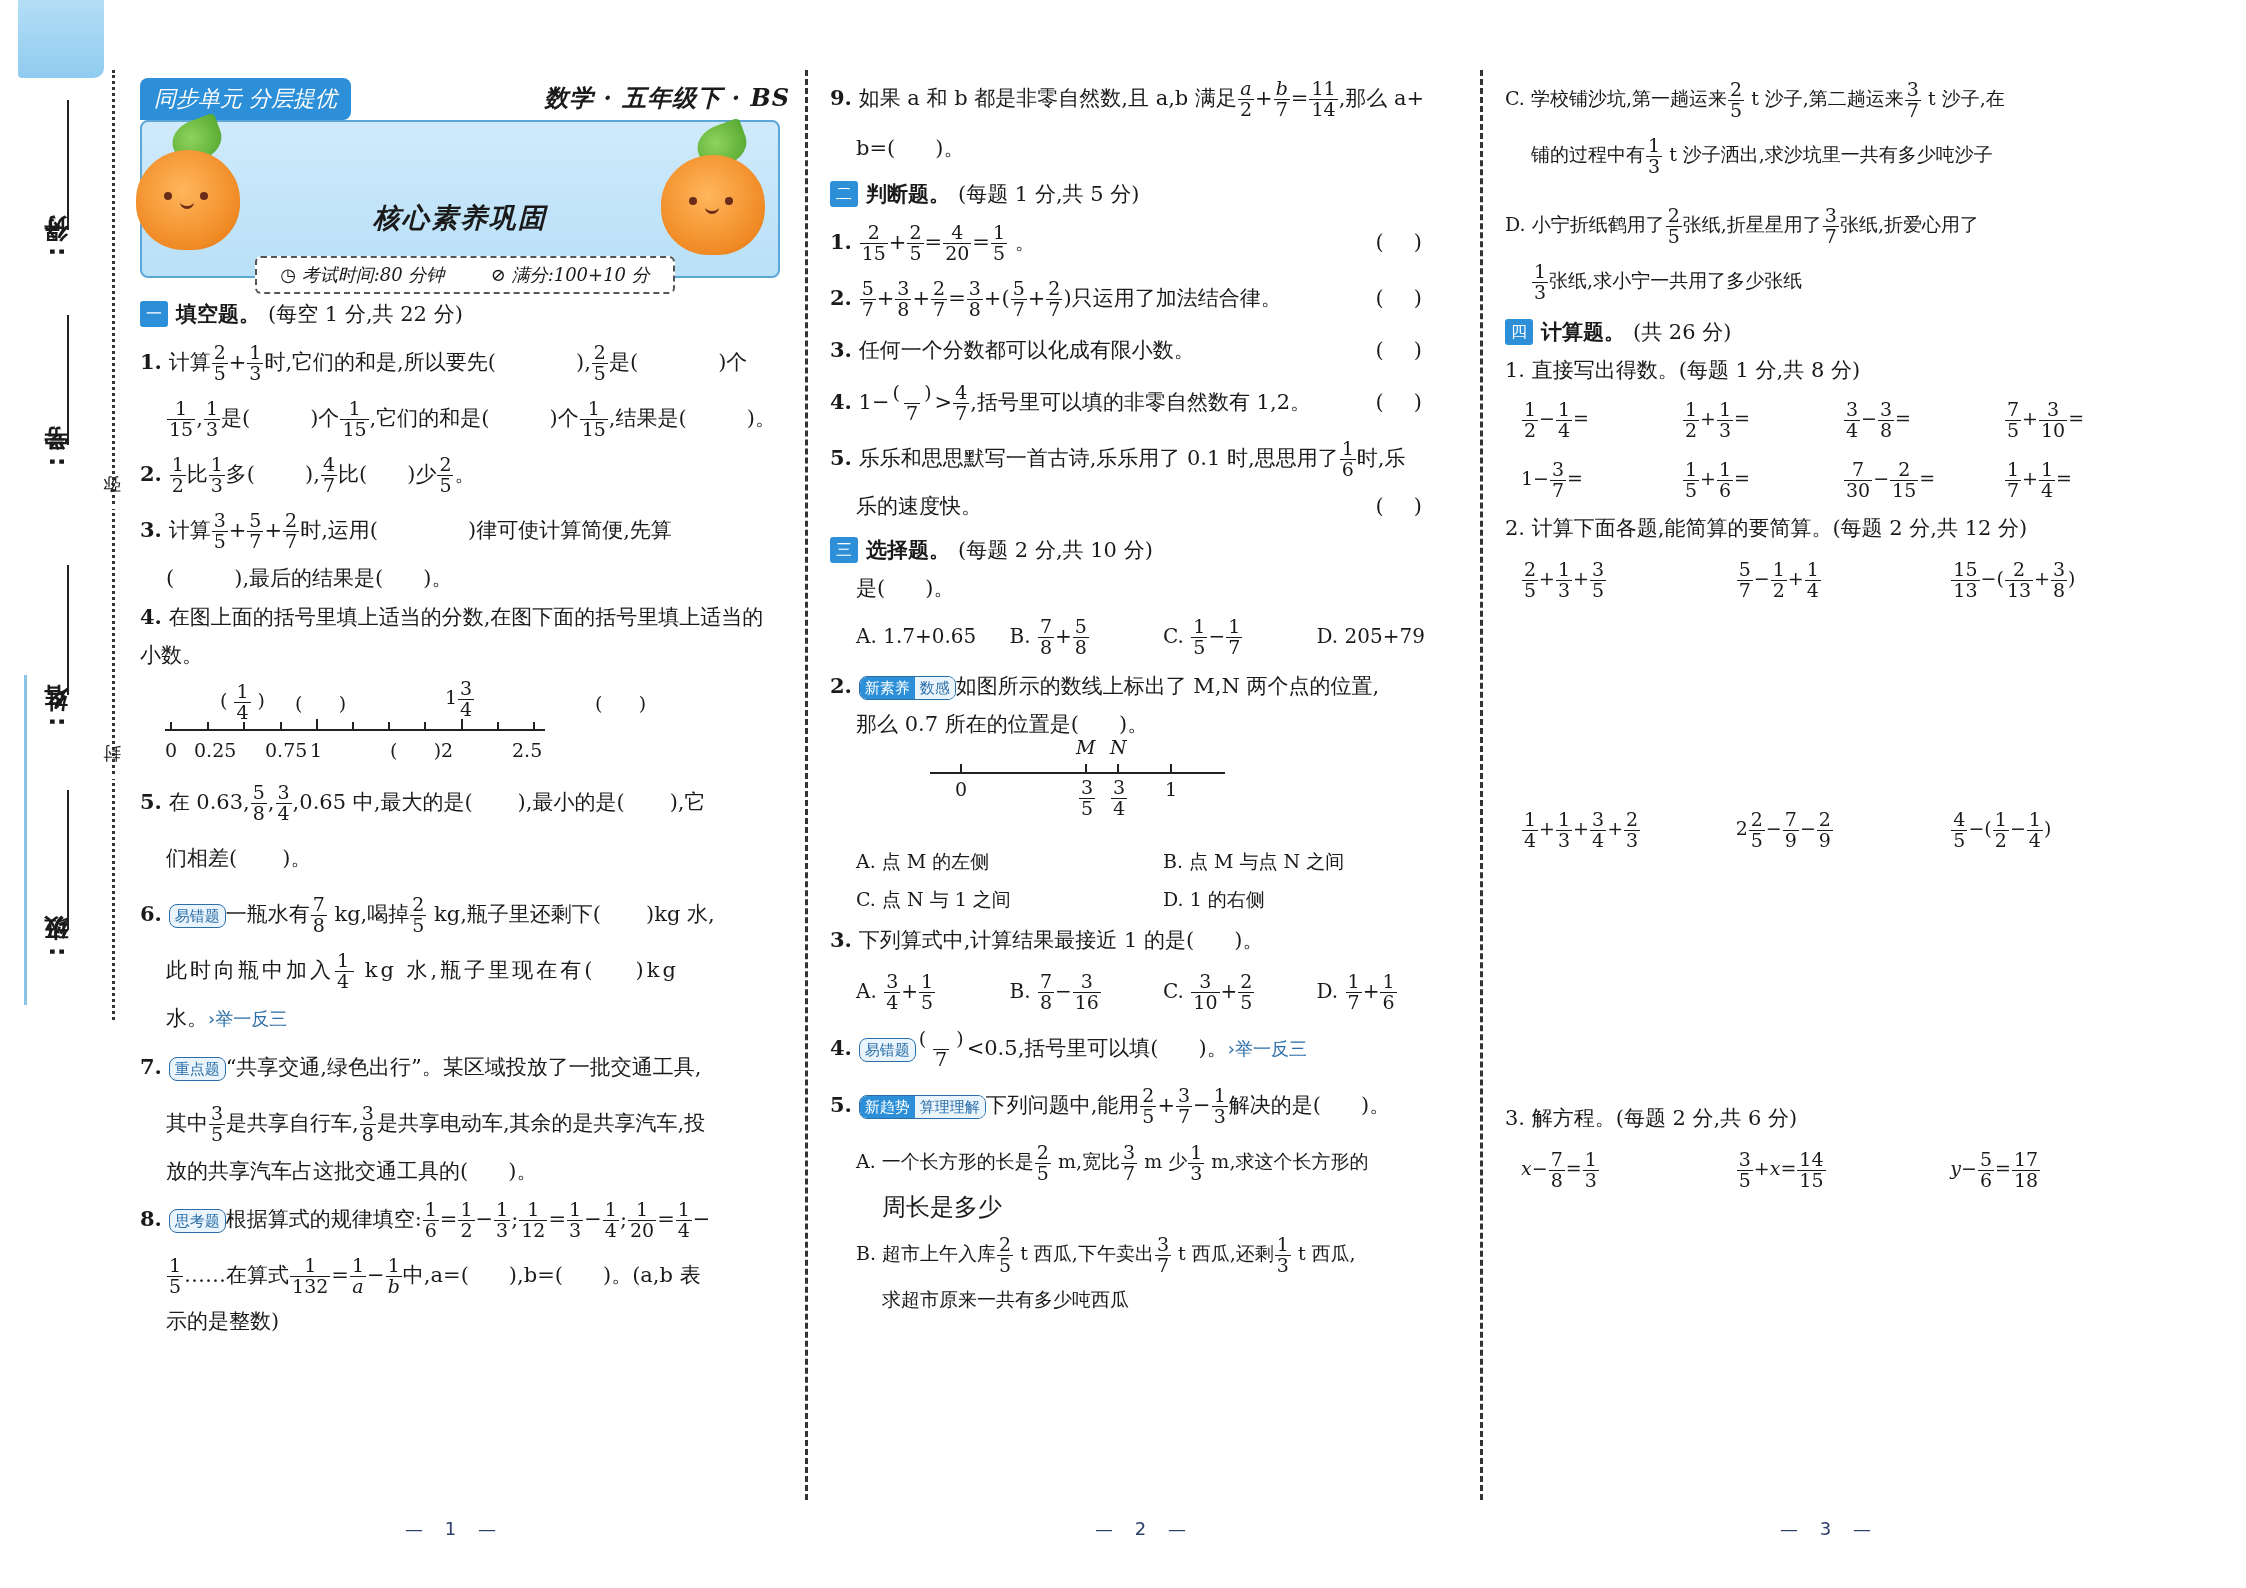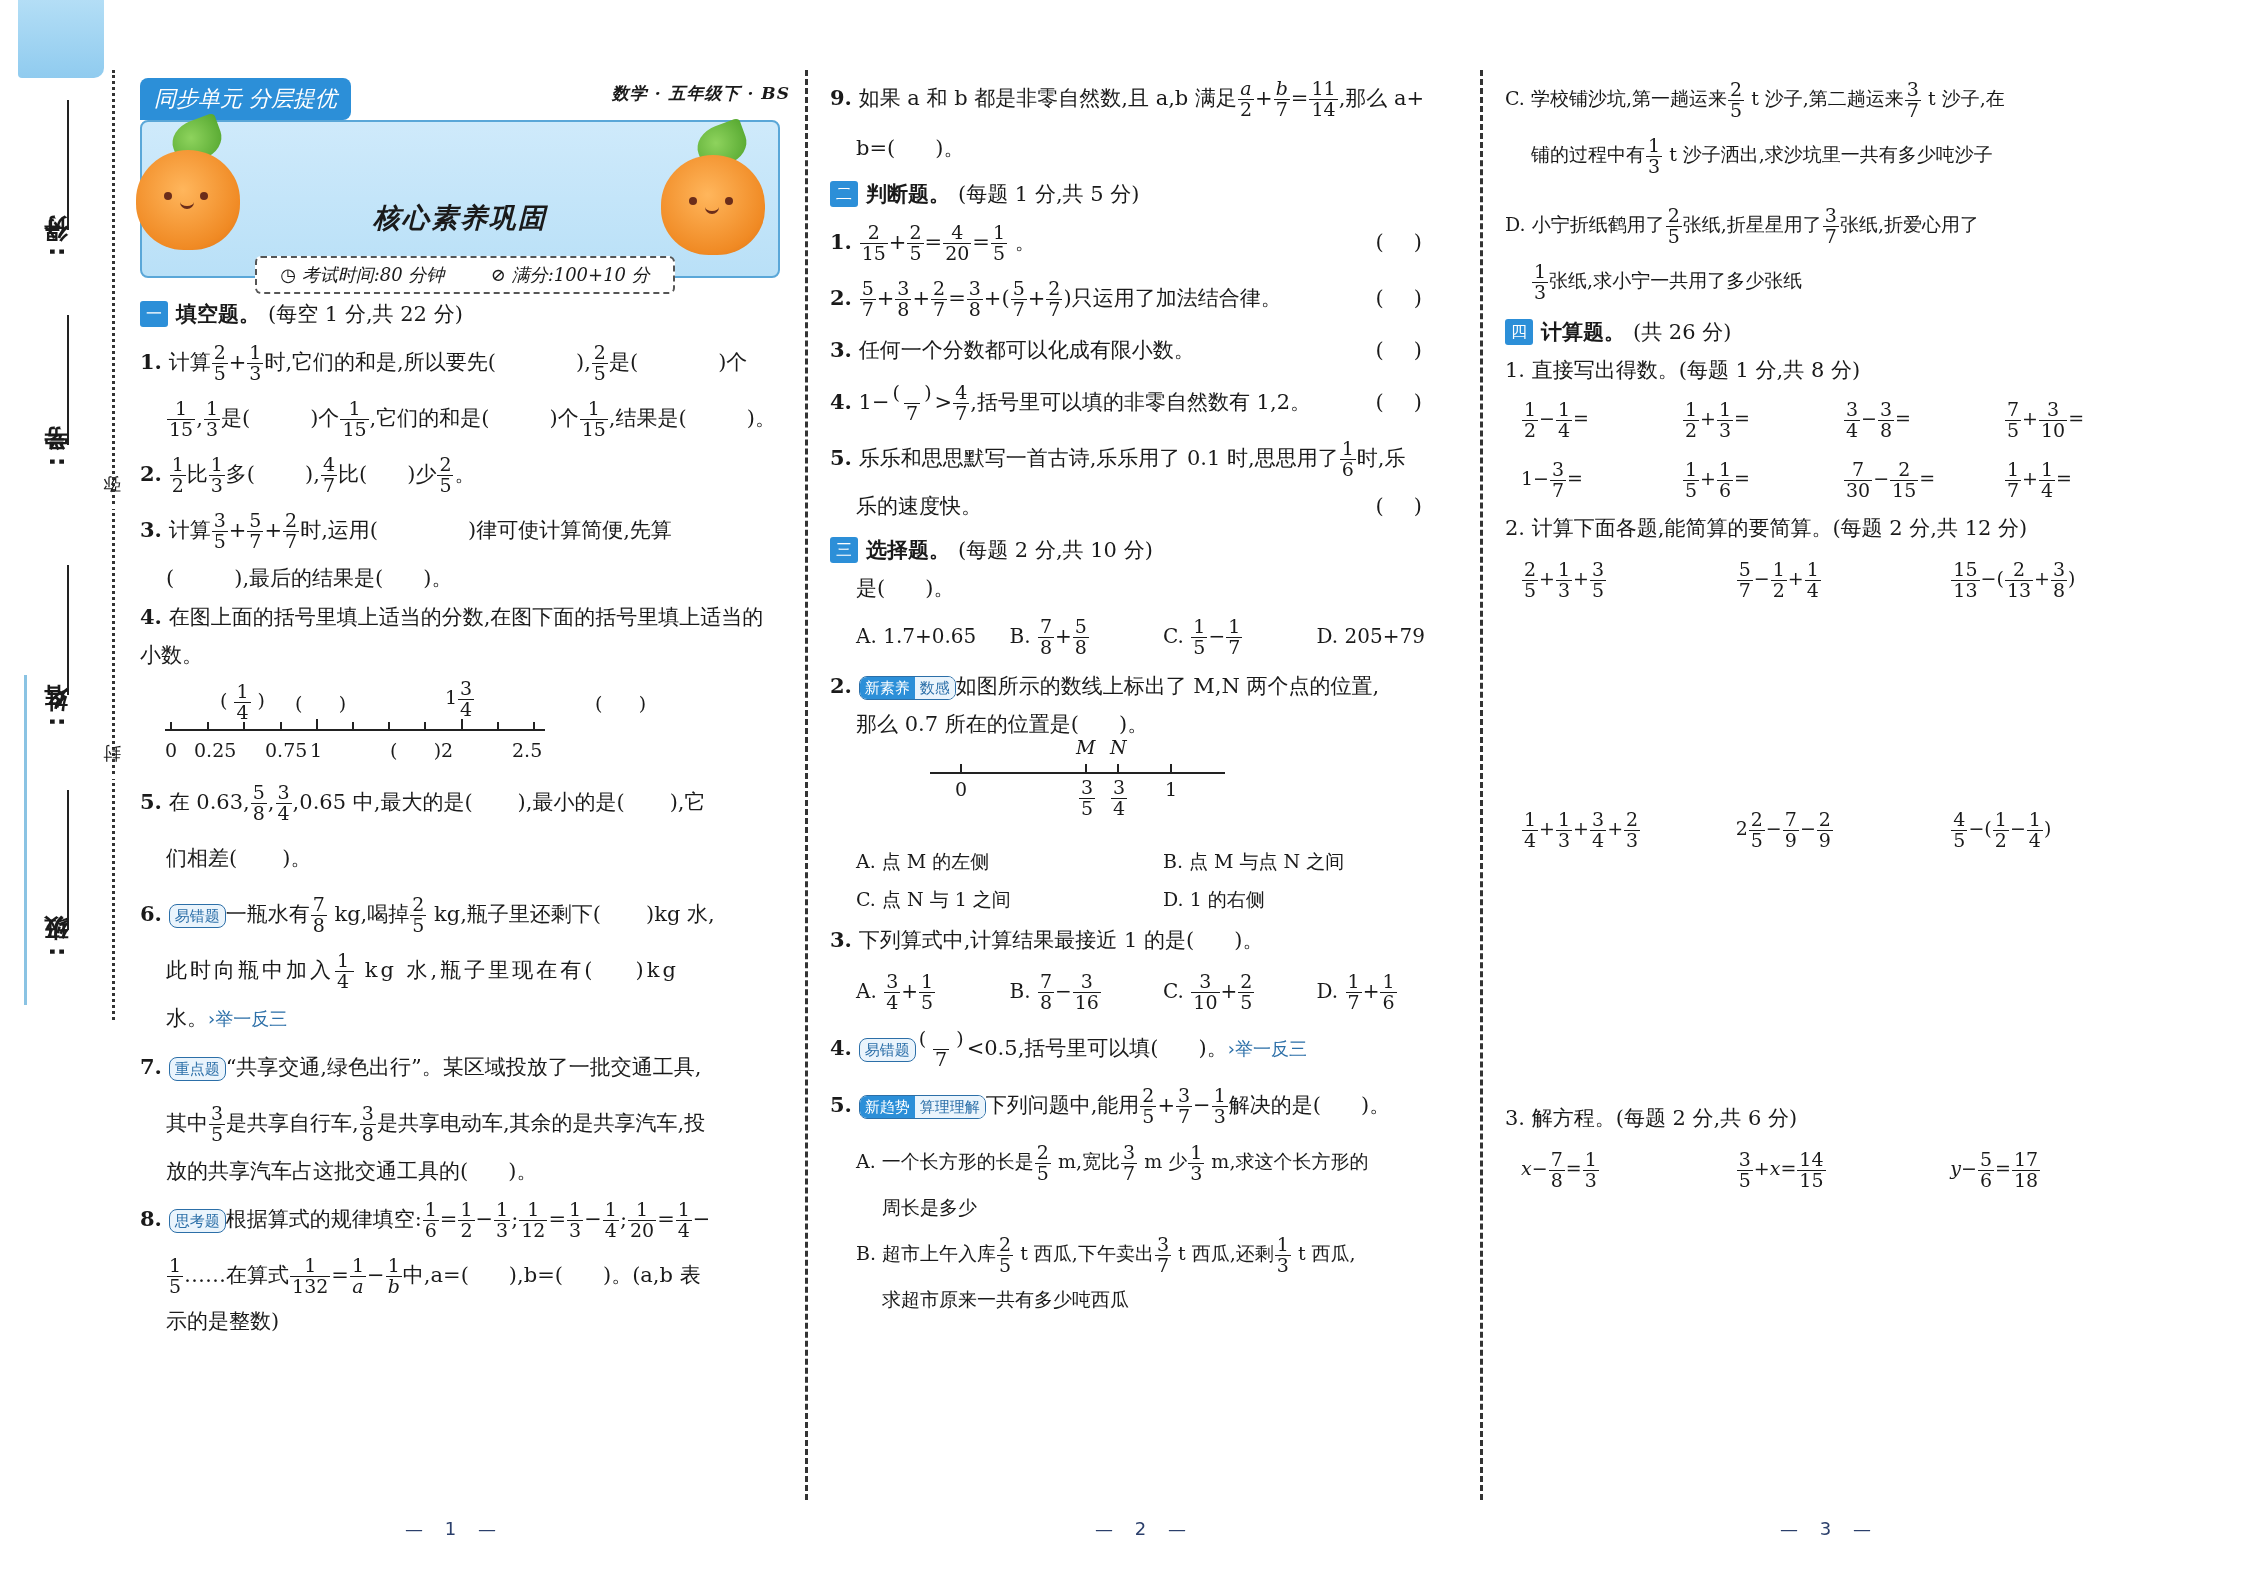--- a/index.html
+++ b/index.html
@@ -21,21 +21,21 @@
   .col { position: absolute; top: 70px; }
   .col1 { left: 140px; width: 650px; }
   .col2 { left: 830px; width: 640px; }
   .col3 { left: 1505px; width: 660px; }
   .divider { position: absolute; top: 70px; height: 1430px; border-left: 3px dashed #333; }
 
   
   .banner { position: relative; height: 220px; font-style: italic; }
   .series-tag { position: absolute; left: 0; top: 8px; background: #2c8fd8; color: #fff;
     font-family: "DejaVu Sans", sans-serif; font-size: 22px; padding: 6px 14px; border-radius: 8px 8px 8px 0; z-index: 2; }
-  .subject-tag { position: absolute; right: 0; top: 12px; font-size: 17px; font-weight: bold; letter-spacing: 1px; }
+  .subject-tag { position: absolute; right: 0; top: 12px; font-size: 24px; font-weight: bold; letter-spacing: 1px; }
   .banner-box { position: absolute; left: 0; top: 50px; width: 640px; height: 158px;
     background: linear-gradient(180deg, #cfeafb, #b9e0f7); border: 2px solid #5aa7d8; border-radius: 8px; }
   .banner-title { position: absolute; left: 0; width: 640px; top: 75px; text-align: center;
     color: #2b88c7; font-size: 34px; font-weight: bold; letter-spacing: 3px; }
   .banner-sub { position: absolute; left: 0; width: 640px; top: 130px; text-align: center;
     font-family: "DejaVu Sans", sans-serif; font-size: 27px; font-weight: bold; color: #1a1a1a; letter-spacing: 2px; }
   .exam-info { position: absolute; left: 115px; top: 186px; width: 420px; height: 38px; background: #fff;
     border: 2px dashed #555; border-radius: 6px; display: flex; justify-content: space-around; align-items: center; font-size: 18px; z-index: 2; }
   .carrot { position: absolute; width: 115px; height: 130px; z-index: 3; }
   .carrot .body { position: absolute; left: 6px; top: 30px; width: 104px; height: 100px; border-radius: 50% 50% 46% 46%;
@@ -519,21 +519,21 @@
         <span class="num">2</span>
         <span class="den">5</span>
       </span> <span>m,宽比</span><span class="frac">
         <span class="num">3</span>
         <span class="den">7</span>
       </span> <span>m 少</span><span class="frac">
         <span class="num">1</span>
         <span class="den">3</span>
       </span> <span>m,求这个长方形的</span>
   </div>
-  <div class="q" style="font-size:19px;line-height:36px;padding-left:52px">
+  <div class="q" style="font-size:24px;line-height:36px;padding-left:52px">
     <span>周长是多少</span>
   </div>
   <div class="q q-indent" style="font-size:19px">
     <span>B. 超市上午入库</span><span class="frac">
         <span class="num">2</span>
         <span class="den">5</span>
       </span> <span>t 西瓜,下午卖出</span><span class="frac">
         <span class="num">3</span>
         <span class="den">7</span>
       </span> <span>t 西瓜,还剩</span><span class="frac">

